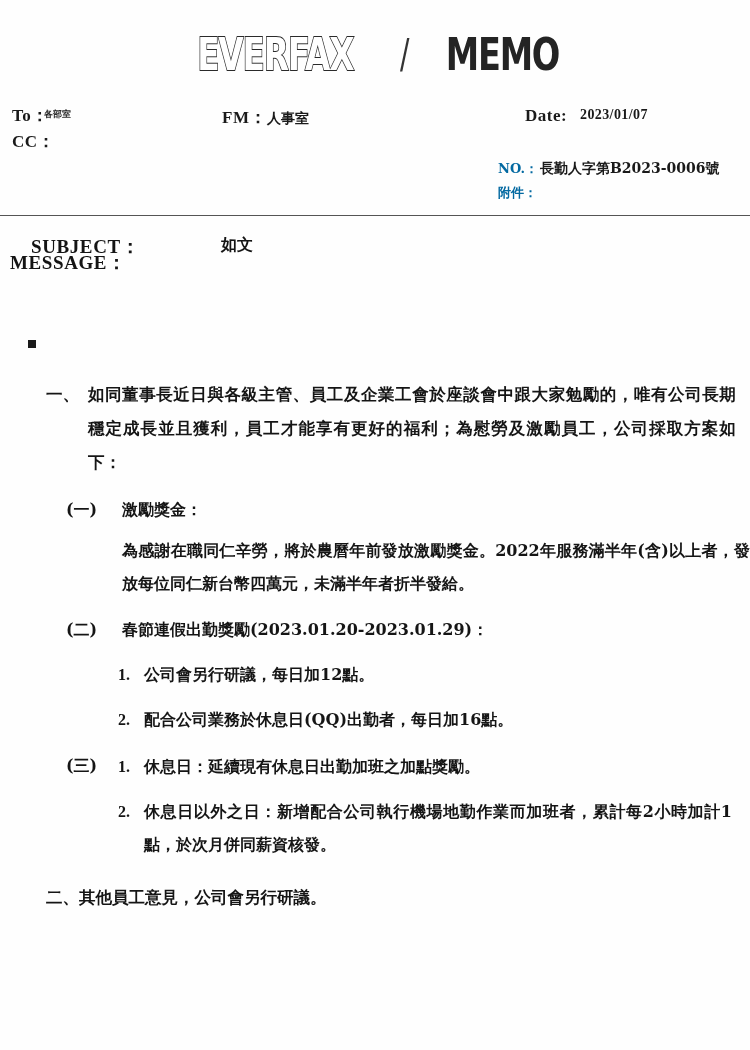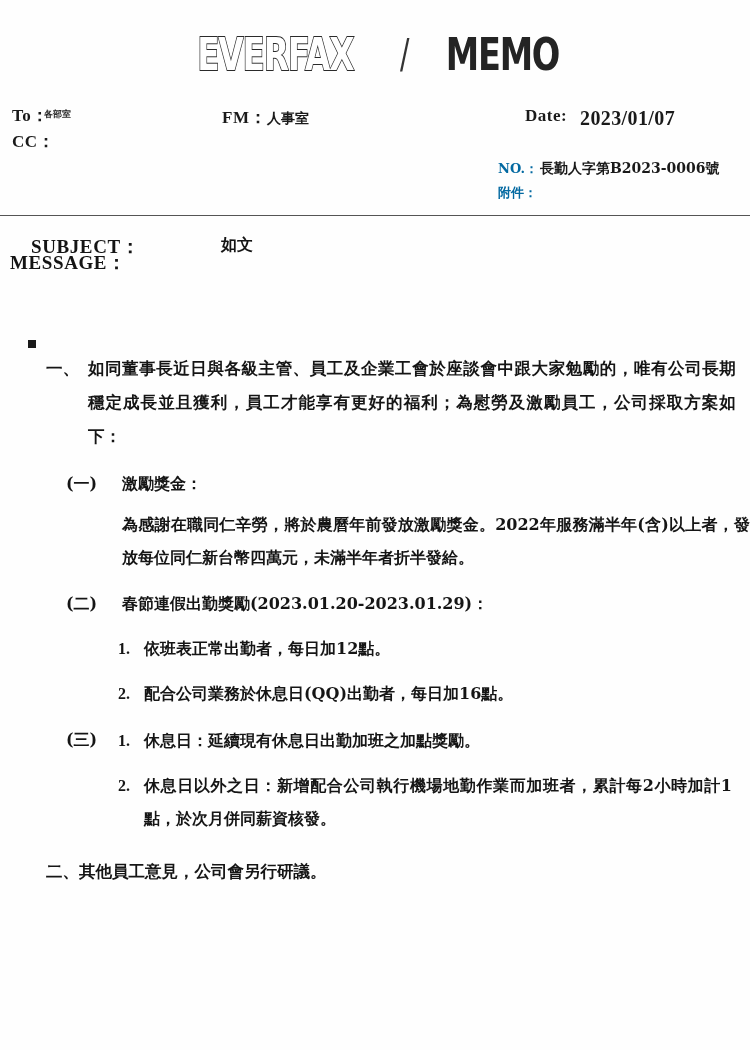--- a/index.html
+++ b/index.html
@@ -95,21 +95,21 @@
   }
   .val-cjk-small {
     font-family: "DejaVu Serif", "Liberation Serif", serif;
     font-weight: 700;
     font-size: 9px;
     color: #2a2a2a;
   }
   .val-mono {
     font-family: "Liberation Serif", serif;
     font-weight: 700;
-    font-size: 20px;
+    font-size: 14px;
     color: #1a1a1a;
     letter-spacing: 0.4px;
   }
 
   .m-to    { position: absolute; left: 12px;  top: 8px; }
   .m-to-v  { position: absolute; left: 44px;  top: 12px; }
   .m-cc    { position: absolute; left: 12px;  top: 34px; }
   .m-fm    { position: absolute; left: 222px; top: 10px; }
   .m-date  { position: absolute; left: 525px; top: 10px; }
   .m-date-v{ position: absolute; left: 580px; top: 11px; }
@@ -188,20 +188,21 @@
   .lvl1 .marker {
     position: absolute;
     left: 46px;
     top: 0;
   }
   .lvl1 .runtext {
     display: block;
     padding-left: 42px;
     padding-right: 14px;
     text-align: justify;
+    margin-top: 26px;
   }
 
   .sec {
     margin-top: 14px;
     position: relative;
     padding-left: 66px;
     font-size: 16px;
     font-weight: 700;
     line-height: 32px;
   }
@@ -317,21 +318,21 @@
     </div>
     <div class="sec-body indent-hang">為感謝在職同仁辛勞，將於農曆年前發放激勵獎金。2022年服務滿半年(含)以上者，發放每位同仁新台幣四萬元，未滿半年者折半發給。</div>
 
     <div class="sec">
       <span class="sec-num">(二)</span>
       <span class="sec-title">春節連假出勤獎勵(2023.01.20-2023.01.29)：</span>
     </div>
     <div class="numlist">
       <div class="numitem">
         <span class="n">1.</span>
-        <span>依班表正常出勤者，每日加12點。</span>
+        <span>公司會另行研議，每日加12點。</span>
       </div>
       <div class="numitem">
         <span class="n">2.</span>
         <span>配合公司業務於休息日(QQ)出勤者，每日加16點。</span>
       </div>
     </div>
 
     <div class="sec">
       <span class="sec-num">(三)</span>
     </div>

